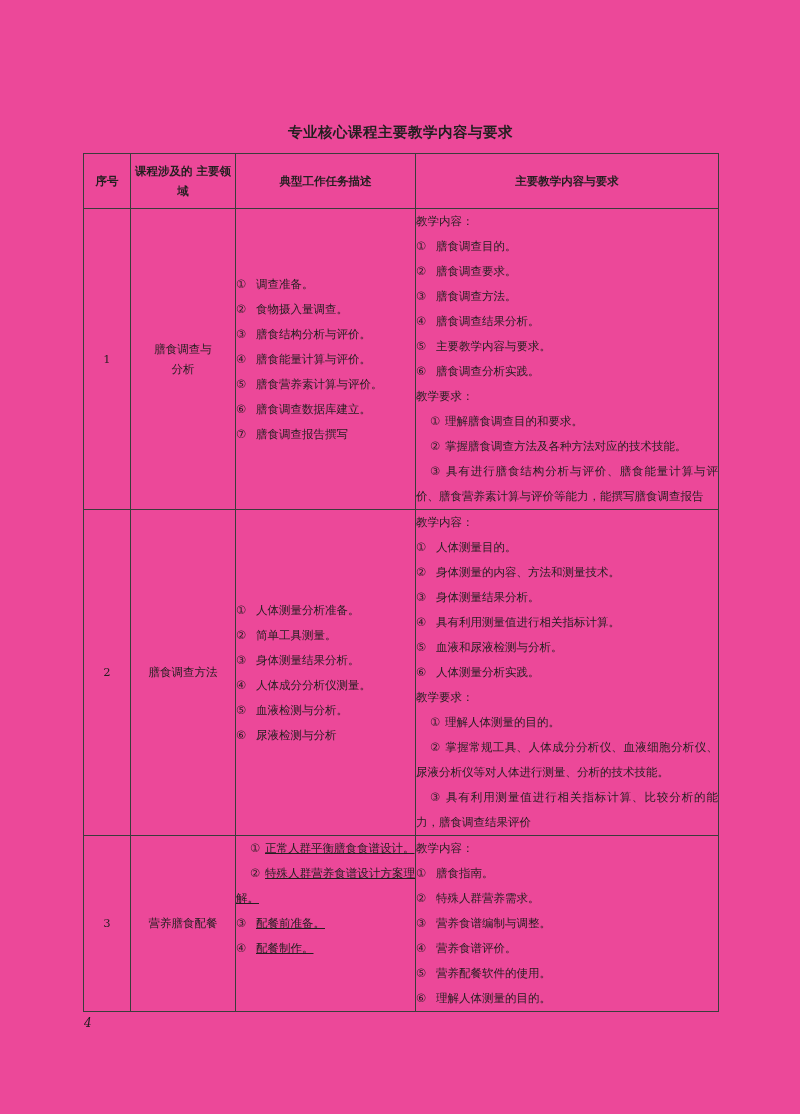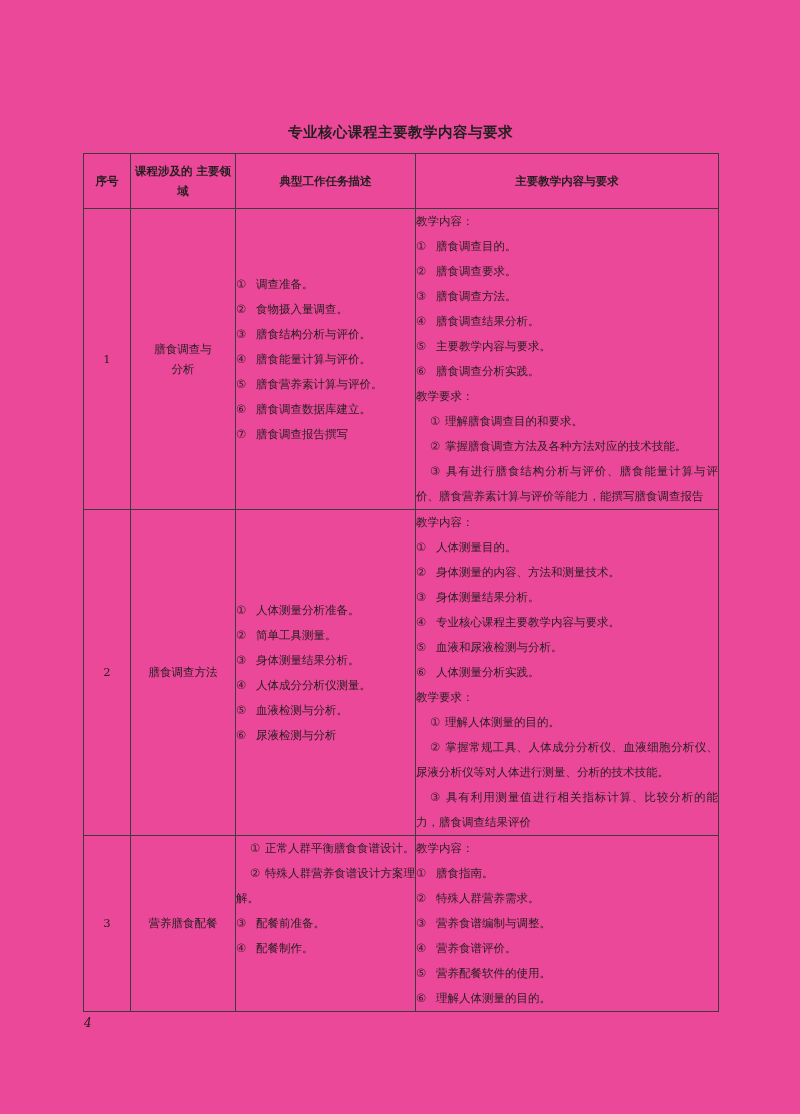--- a/index.html
+++ b/index.html
@@ -79,21 +79,21 @@
     font-size: 11.8px;
   }
   .cell-area .line { display: block; }
 
   .cell-task {
     padding: 6px 10px 6px 8px;
     font-size: 11.5px;
     margin-top: 28px;
   }
   .cell-task.mid { vertical-align: middle; }
-  .cell-task.topal { vertical-align: top; }
+  .cell-task.topal { vertical-align: top; text-decoration: underline; }
 
   .cell-cont {
     vertical-align: top;
     padding: 8px 10px 8px 12px;
     font-size: 11.5px;
   }
 
   .li {
     display: block;
     line-height: 25px;
@@ -200,21 +200,21 @@
           <span class="li"><span class="num">③</span><span>身体测量结果分析。</span></span>
           <span class="li"><span class="num">④</span><span>人体成分分析仪测量。</span></span>
           <span class="li"><span class="num">⑤</span><span>血液检测与分析。</span></span>
           <span class="li"><span class="num">⑥</span><span>尿液检测与分析</span></span>
         </td>
         <td class="cell-cont">
           <span class="plain">教学内容：</span>
           <span class="li"><span class="num">①</span><span>人体测量目的。</span></span>
           <span class="li"><span class="num">②</span><span>身体测量的内容、方法和测量技术。</span></span>
           <span class="li"><span class="num">③</span><span>身体测量结果分析。</span></span>
-          <span class="li"><span class="num">④</span><span>专业核心课程主要教学内容与要求。</span></span>
+          <span class="li"><span class="num">④</span><span>具有利用测量值进行相关指标计算。</span></span>
           <span class="li"><span class="num">⑤</span><span>血液和尿液检测与分析。</span></span>
           <span class="li"><span class="num">⑥</span><span>人体测量分析实践。</span></span>
           <span class="plain">教学要求：</span>
           <span class="indent-para"><span class="lead"><span class="num">①</span></span><span>理解人体测量的目的。</span></span>
           <span class="indent-para"><span class="lead"><span class="num">②</span></span><span>掌握常规工具、人体成分分析仪、血液细胞分析仪、尿液分析仪等对人体进行测量、分析的技术技能。</span></span>
           <span class="indent-para"><span class="lead"><span class="num">③</span></span><span>具有利用测量值进行相关指标计算、比较分析的能力，膳食调查结果评价</span></span>
         </td>
       </tr>
 
       <tr>

